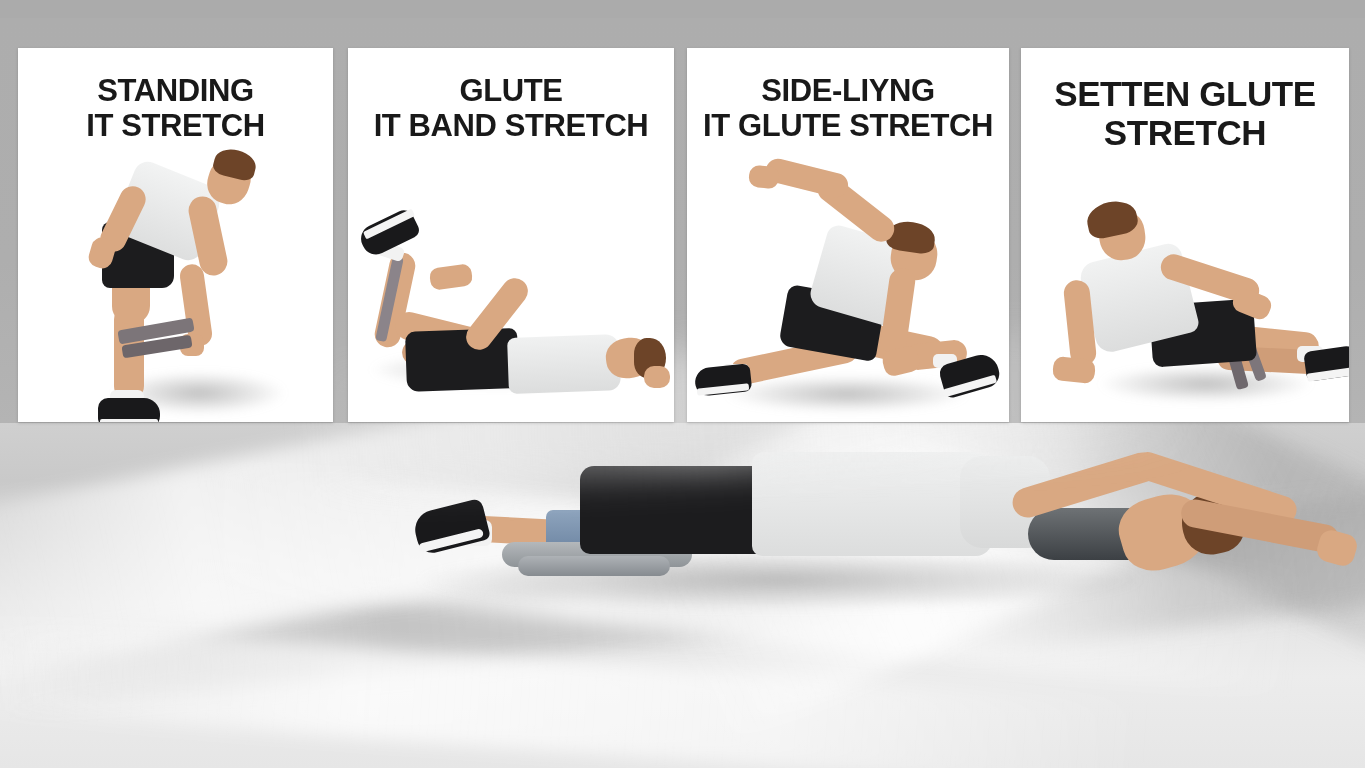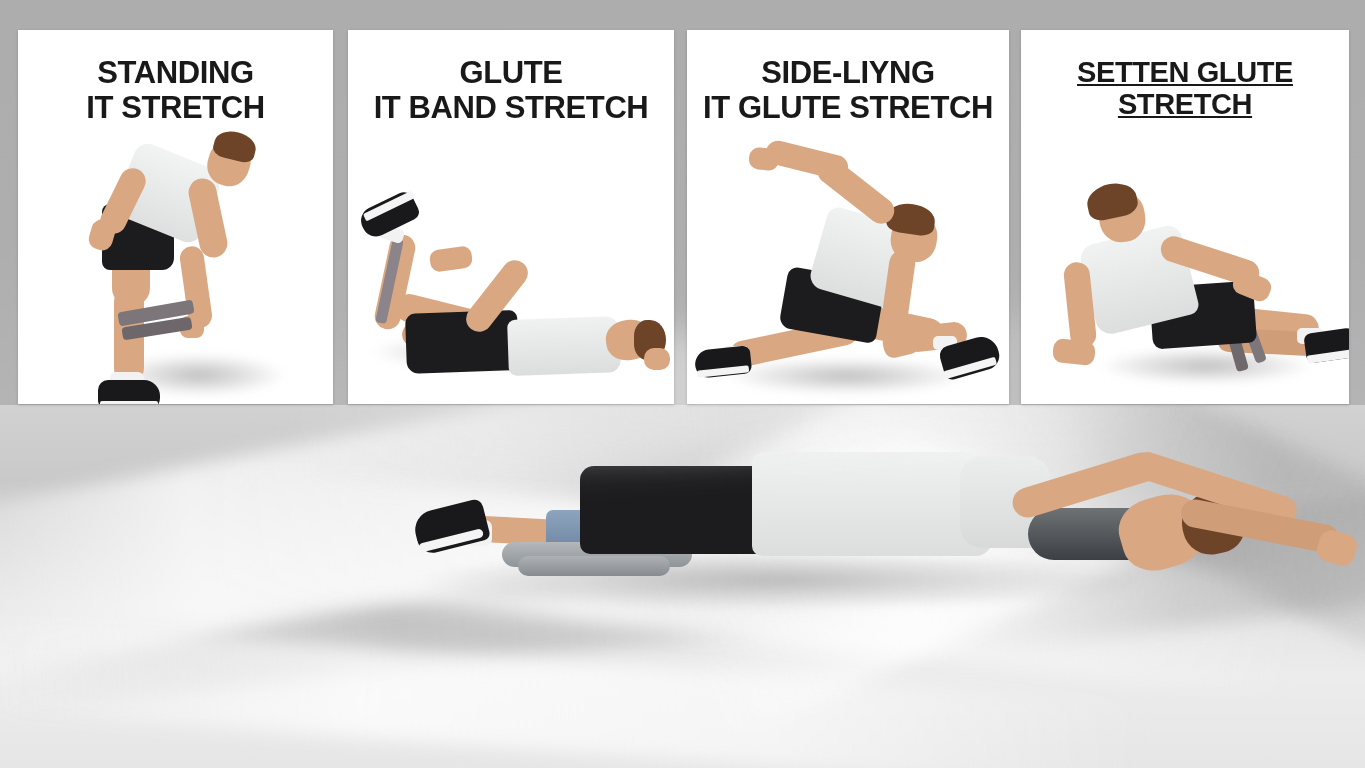--- a/index.html
+++ b/index.html
@@ -42,21 +42,21 @@
   .d2 { left:930px; top:110px; width:620px; height:110px; transform:rotate(-7deg); }
   .d3 { left:0px; top:190px; width:980px; height:70px; transform:rotate(-6deg); }
   .glowtop {
     position:absolute; left:700px; top:-70px; width:420px; height:300px;
     background:radial-gradient(ellipse at center, rgba(255,255,255,.95) 0%, rgba(255,255,255,0) 70%);
     filter:blur(14px);
   }
 
   
   .topband {
-    position:absolute; left:0; top:0; width:1365px; height:405px;
+    position:absolute; left:0; top:18px; width:1365px; height:405px;
     background:linear-gradient(180deg,#adadad 0%,#aeaeae 60%,#b4b4b4 100%);
   }
   .topband .hazeA {
     position:absolute; left:300px; top:330px; width:900px; height:120px;
     background:linear-gradient(90deg, rgba(235,235,235,0) 0%, rgba(235,235,235,.55) 45%, rgba(235,235,235,0) 100%);
     filter:blur(18px); transform:rotate(-3deg);
   }
 
   .card {
     position:absolute;
@@ -74,21 +74,21 @@
     position:absolute; left:0; right:0; top:26px;
     text-align:center;
     font-weight:bold;
     font-size:31px;
     line-height:1.12;
     letter-spacing:-0.4px;
     color:#191919;
     white-space:pre-line;
     font-family:"Liberation Sans", sans-serif;
   }
-  .card-4 .card-title { font-size:29px;text-decoration:underline; }
+  .card-4 .card-title { font-size:35px; }
 
   .figure {
     position:absolute; left:0; right:0; bottom:6px; top:128px;
   }
 
   
   .sk  { position:absolute; background:#d9a882; }        
   .sk2 { position:absolute; background:#cf9d78; }        
   .top { position:absolute; background:#e9eaea; }        
   .sho { position:absolute; background:#1c1c1e; }        

